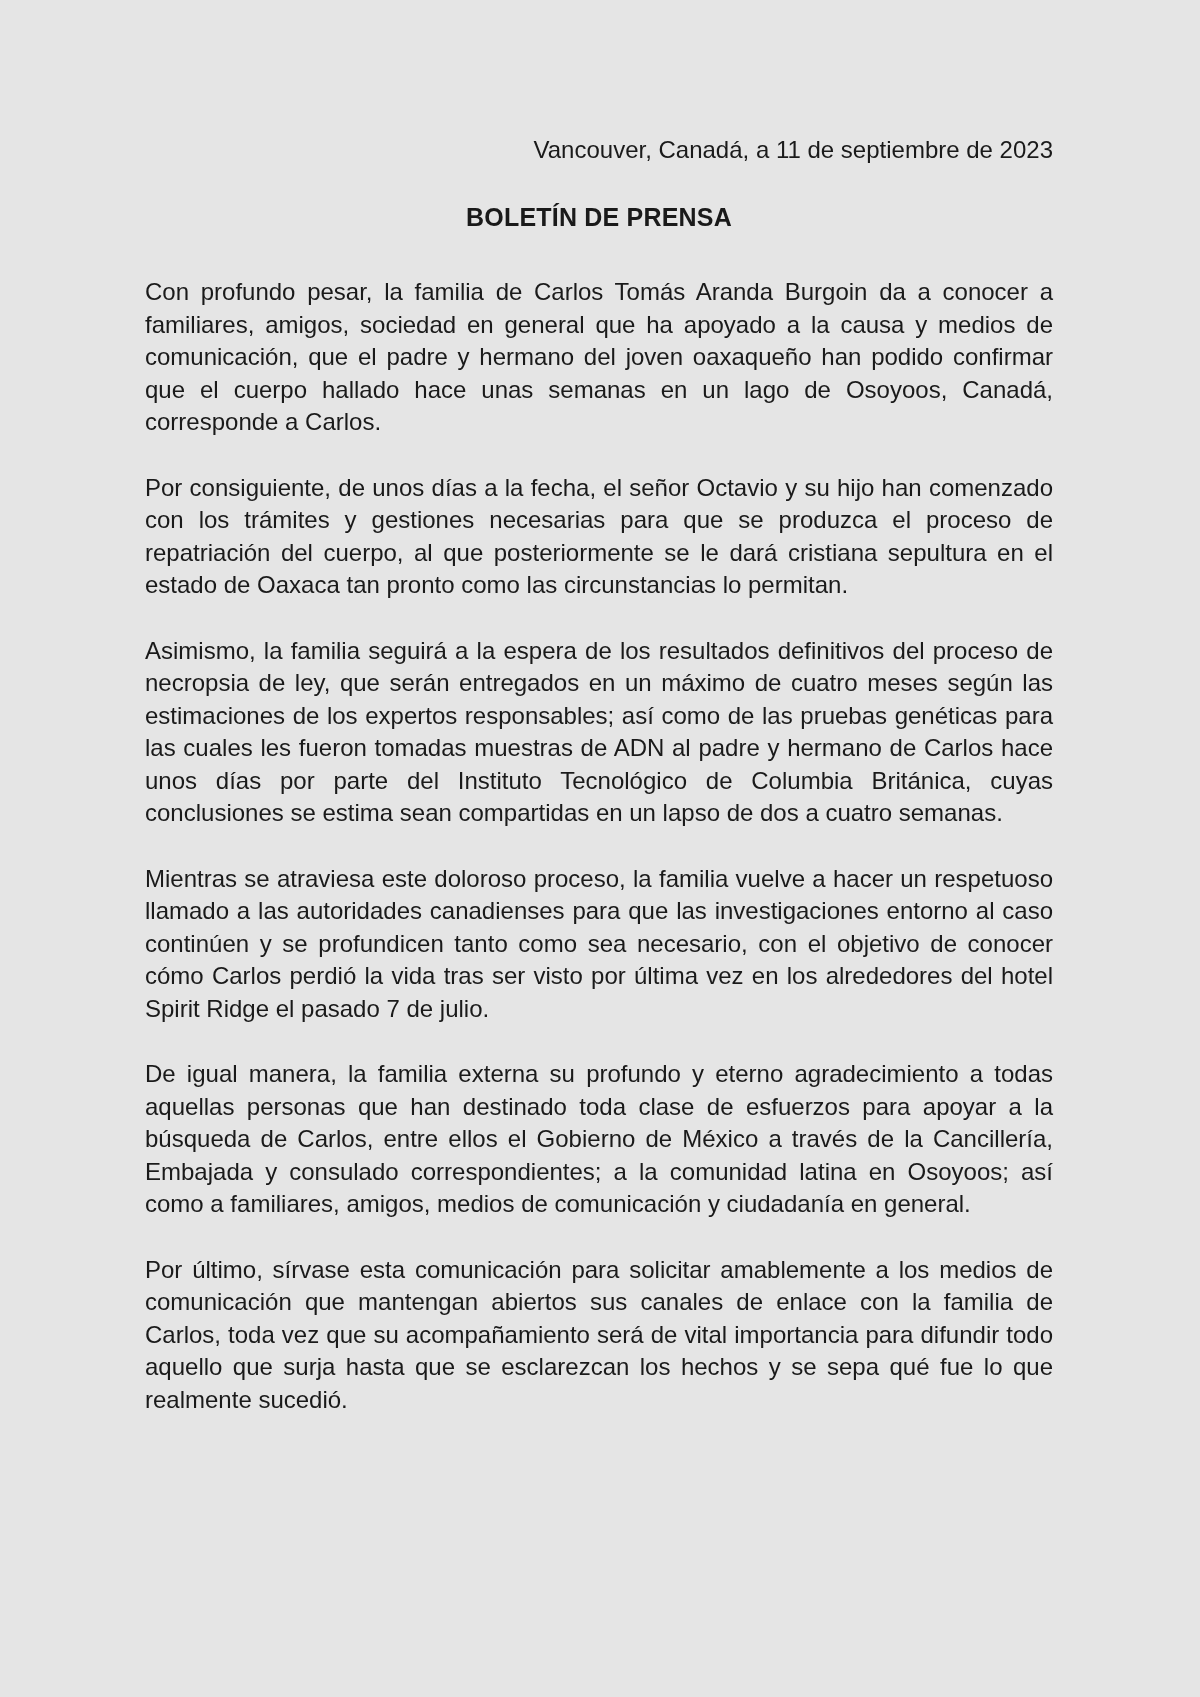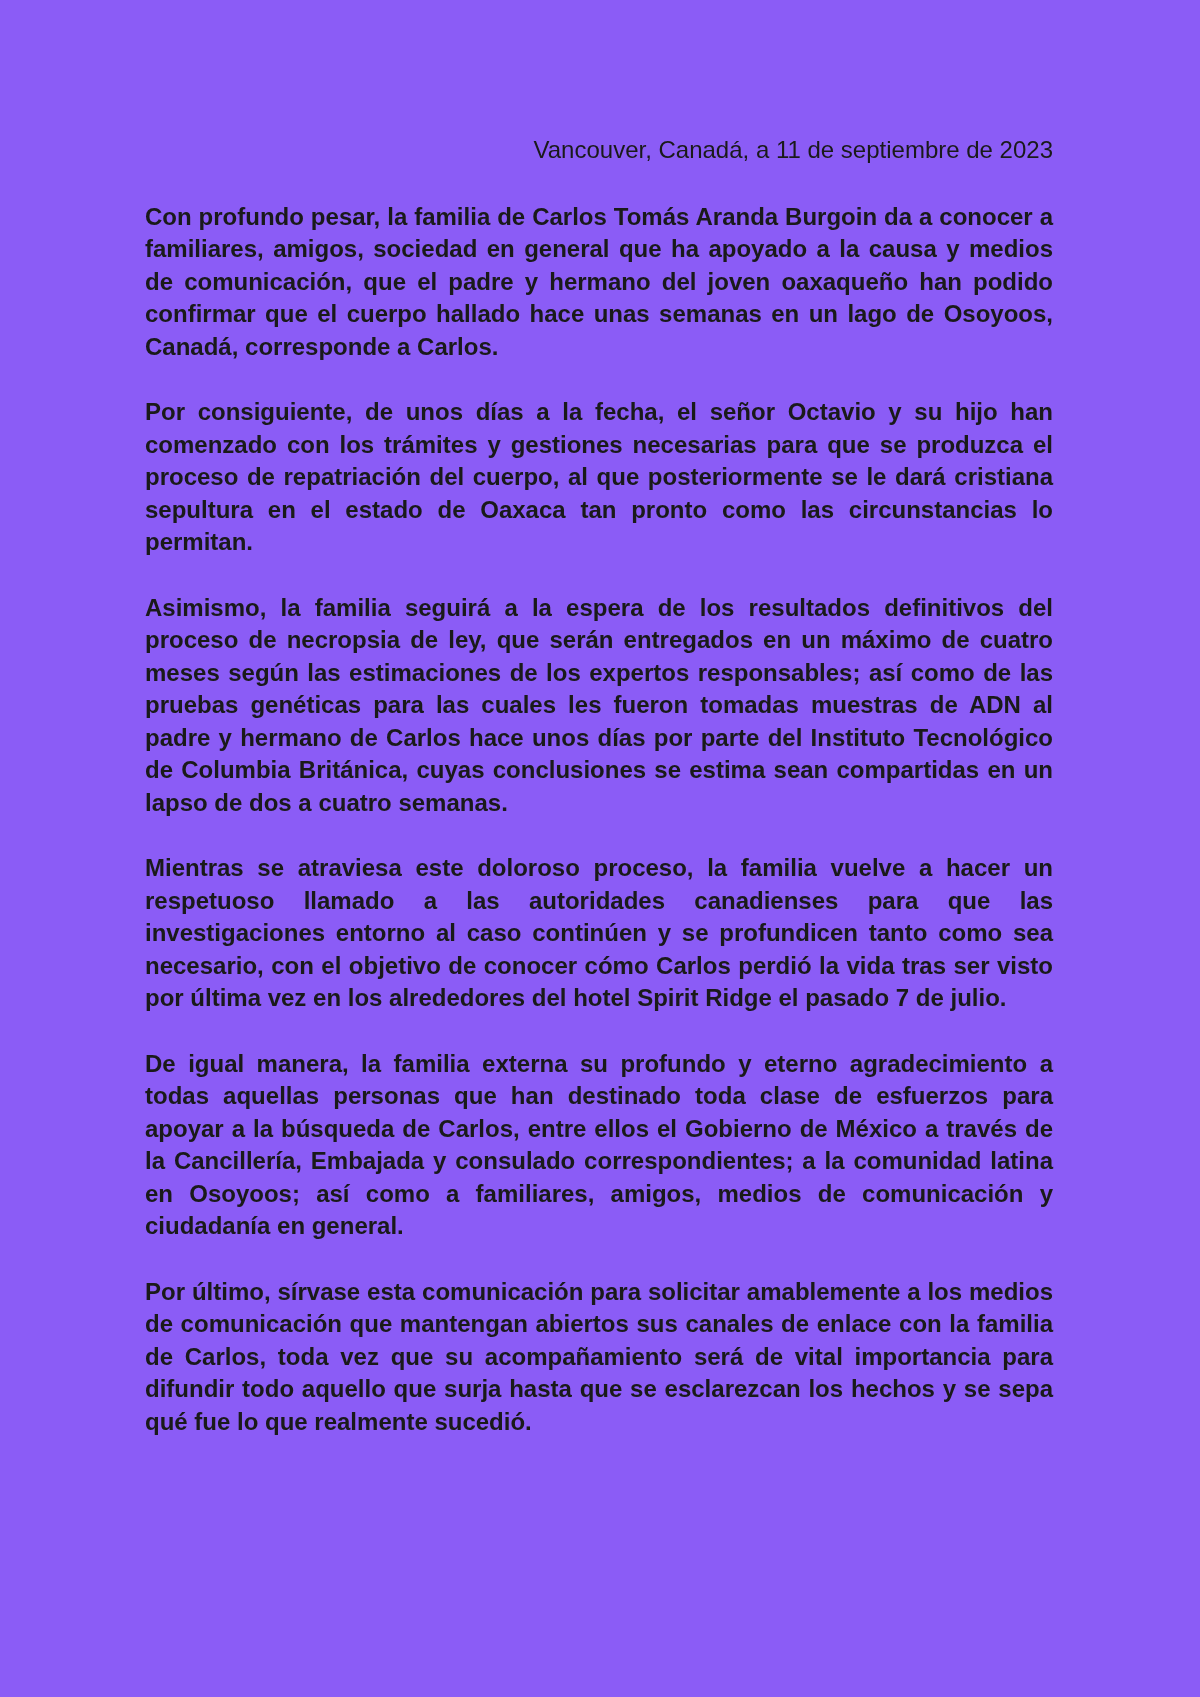--- a/index.html
+++ b/index.html
@@ -4,21 +4,21 @@
 <style>
   html, body {
     margin: 0;
     padding: 0;
     background: #ffffff;
   }
   .page {
     position: relative;
     width: 1200px;
     height: 1697px;
-    background: #8b5cf6;
+    background: #e5e5e5;
     overflow: hidden;
     font-family: "Liberation Sans", sans-serif;
     color: #1a1a1a;
   }
   .content {
     position: absolute;
     left: 145px;
     top: 134px;
     width: 908px;
   }
@@ -36,32 +36,32 @@
     text-align: center;
     letter-spacing: 0.2px;
     margin: 0 0 43px 0;
   }
   .doc-body p {
     font-size: 24px;
     line-height: 32.5px;
     text-align: justify;
     text-justify: inter-word;
     margin: 0 0 33px 0;
-    font-weight: bold;
   }
   .doc-body p:last-child {
     margin-bottom: 8px;
   }
 </style>
 </head>
 <body>
 
 <div class="page">
   <div class="content">
     <div class="dateline">Vancouver, Canadá, a 11 de septiembre de 2023</div>
+    <h1 class="doc-title">BOLETÍN DE PRENSA</h1>
     <div class="doc-body">
       <p>Con profundo pesar, la familia de Carlos Tomás Aranda Burgoin da a conocer a familiares, amigos, sociedad en general que ha apoyado a la causa y medios de comunicación, que el padre y hermano del joven oaxaqueño han podido confirmar que el cuerpo hallado hace unas semanas en un lago de Osoyoos, Canadá, corresponde a Carlos.</p>
       <p>Por consiguiente, de unos días a la fecha, el señor Octavio y su hijo han comenzado con los trámites y gestiones necesarias para que se produzca el proceso de repatriación del cuerpo, al que posteriormente se le dará cristiana sepultura en el estado de Oaxaca tan pronto como las circunstancias lo permitan.</p>
       <p>Asimismo, la familia seguirá a la espera de los resultados definitivos del proceso de necropsia de ley, que serán entregados en un máximo de cuatro meses según las estimaciones de los expertos responsables; así como de las pruebas genéticas para las cuales les fueron tomadas muestras de ADN al padre y hermano de Carlos hace unos días por parte del Instituto Tecnológico de Columbia Británica, cuyas conclusiones se estima sean compartidas en un lapso de dos a cuatro semanas.</p>
       <p>Mientras se atraviesa este doloroso proceso, la familia vuelve a hacer un respetuoso llamado a las autoridades canadienses para que las investigaciones entorno al caso continúen y se profundicen tanto como sea necesario, con el objetivo de conocer cómo Carlos perdió la vida tras ser visto por última vez en los alrededores del hotel Spirit Ridge el pasado 7 de julio.</p>
       <p>De igual manera, la familia externa su profundo y eterno agradecimiento a todas aquellas personas que han destinado toda clase de esfuerzos para apoyar a la búsqueda de Carlos, entre ellos el Gobierno de México a través de la Cancillería, Embajada y consulado correspondientes; a la comunidad latina en Osoyoos; así como a familiares, amigos, medios de comunicación y ciudadanía en general.</p>
       <p>Por último, sírvase esta comunicación para solicitar amablemente a los medios de comunicación que mantengan abiertos sus canales de enlace con la familia de Carlos, toda vez que su acompañamiento será de vital importancia para difundir todo aquello que surja hasta que se esclarezcan los hechos y se sepa qué fue lo que realmente sucedió.</p>
     </div>
   </div>
 </div>

